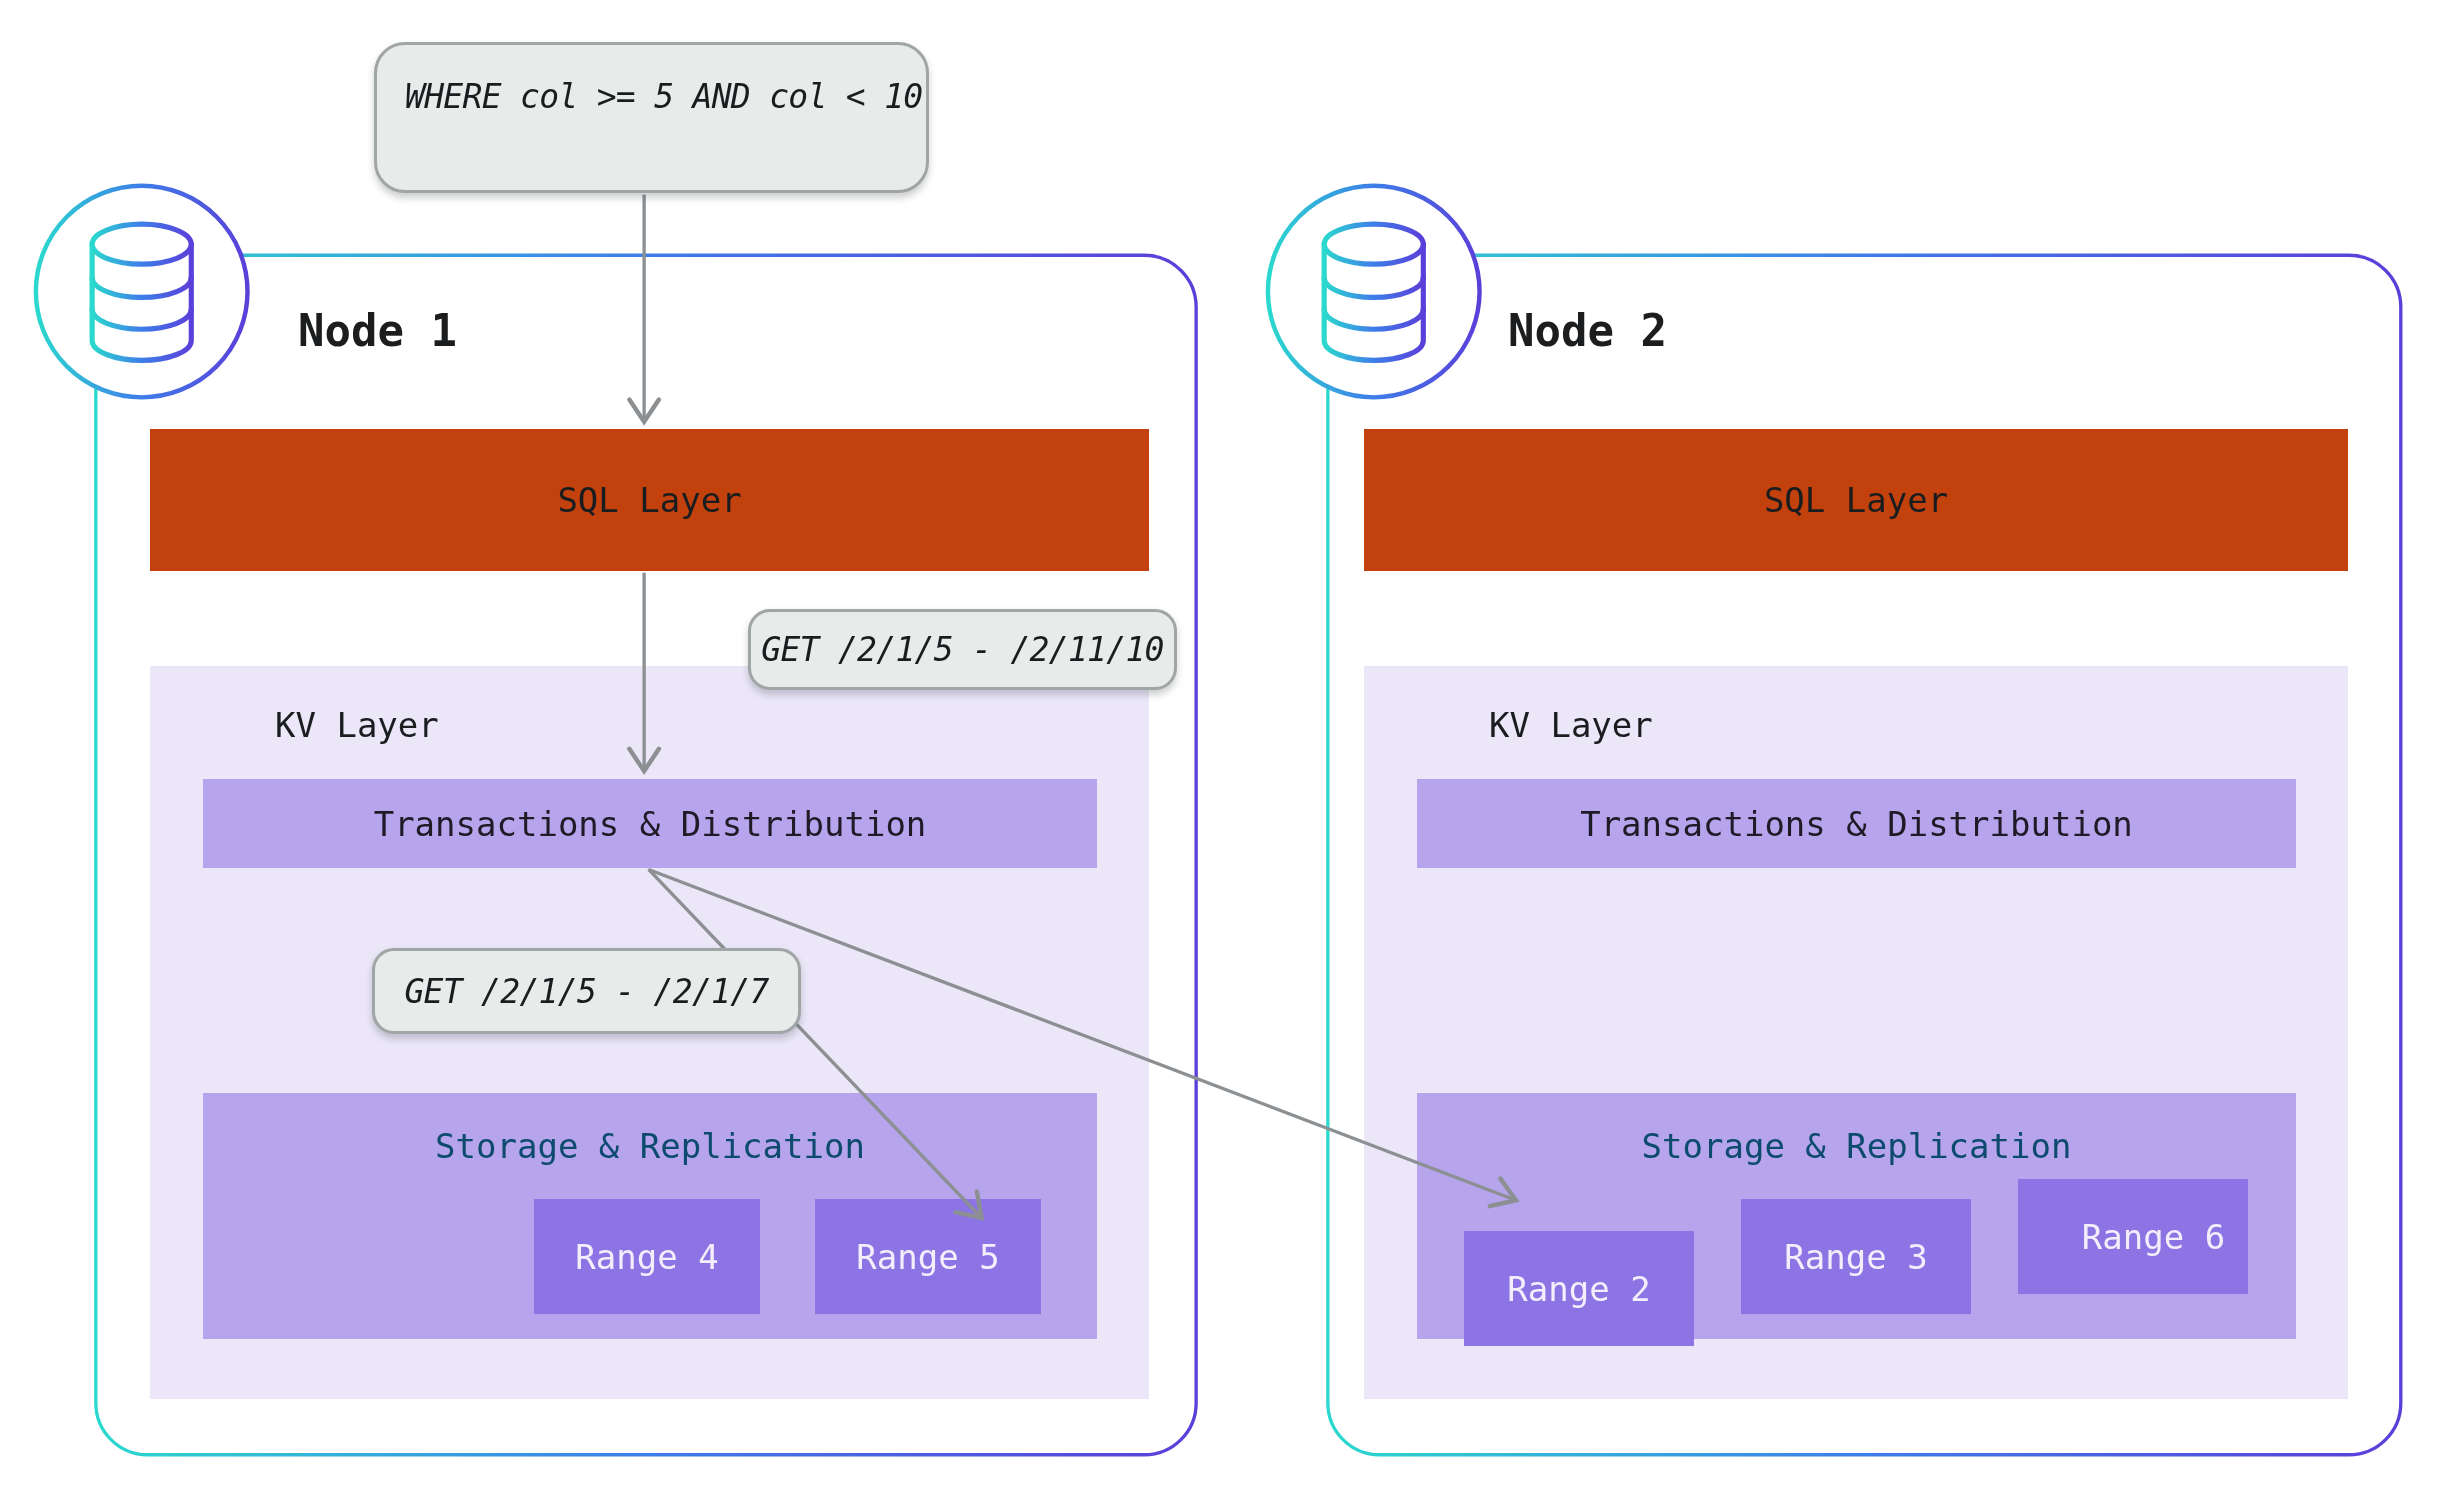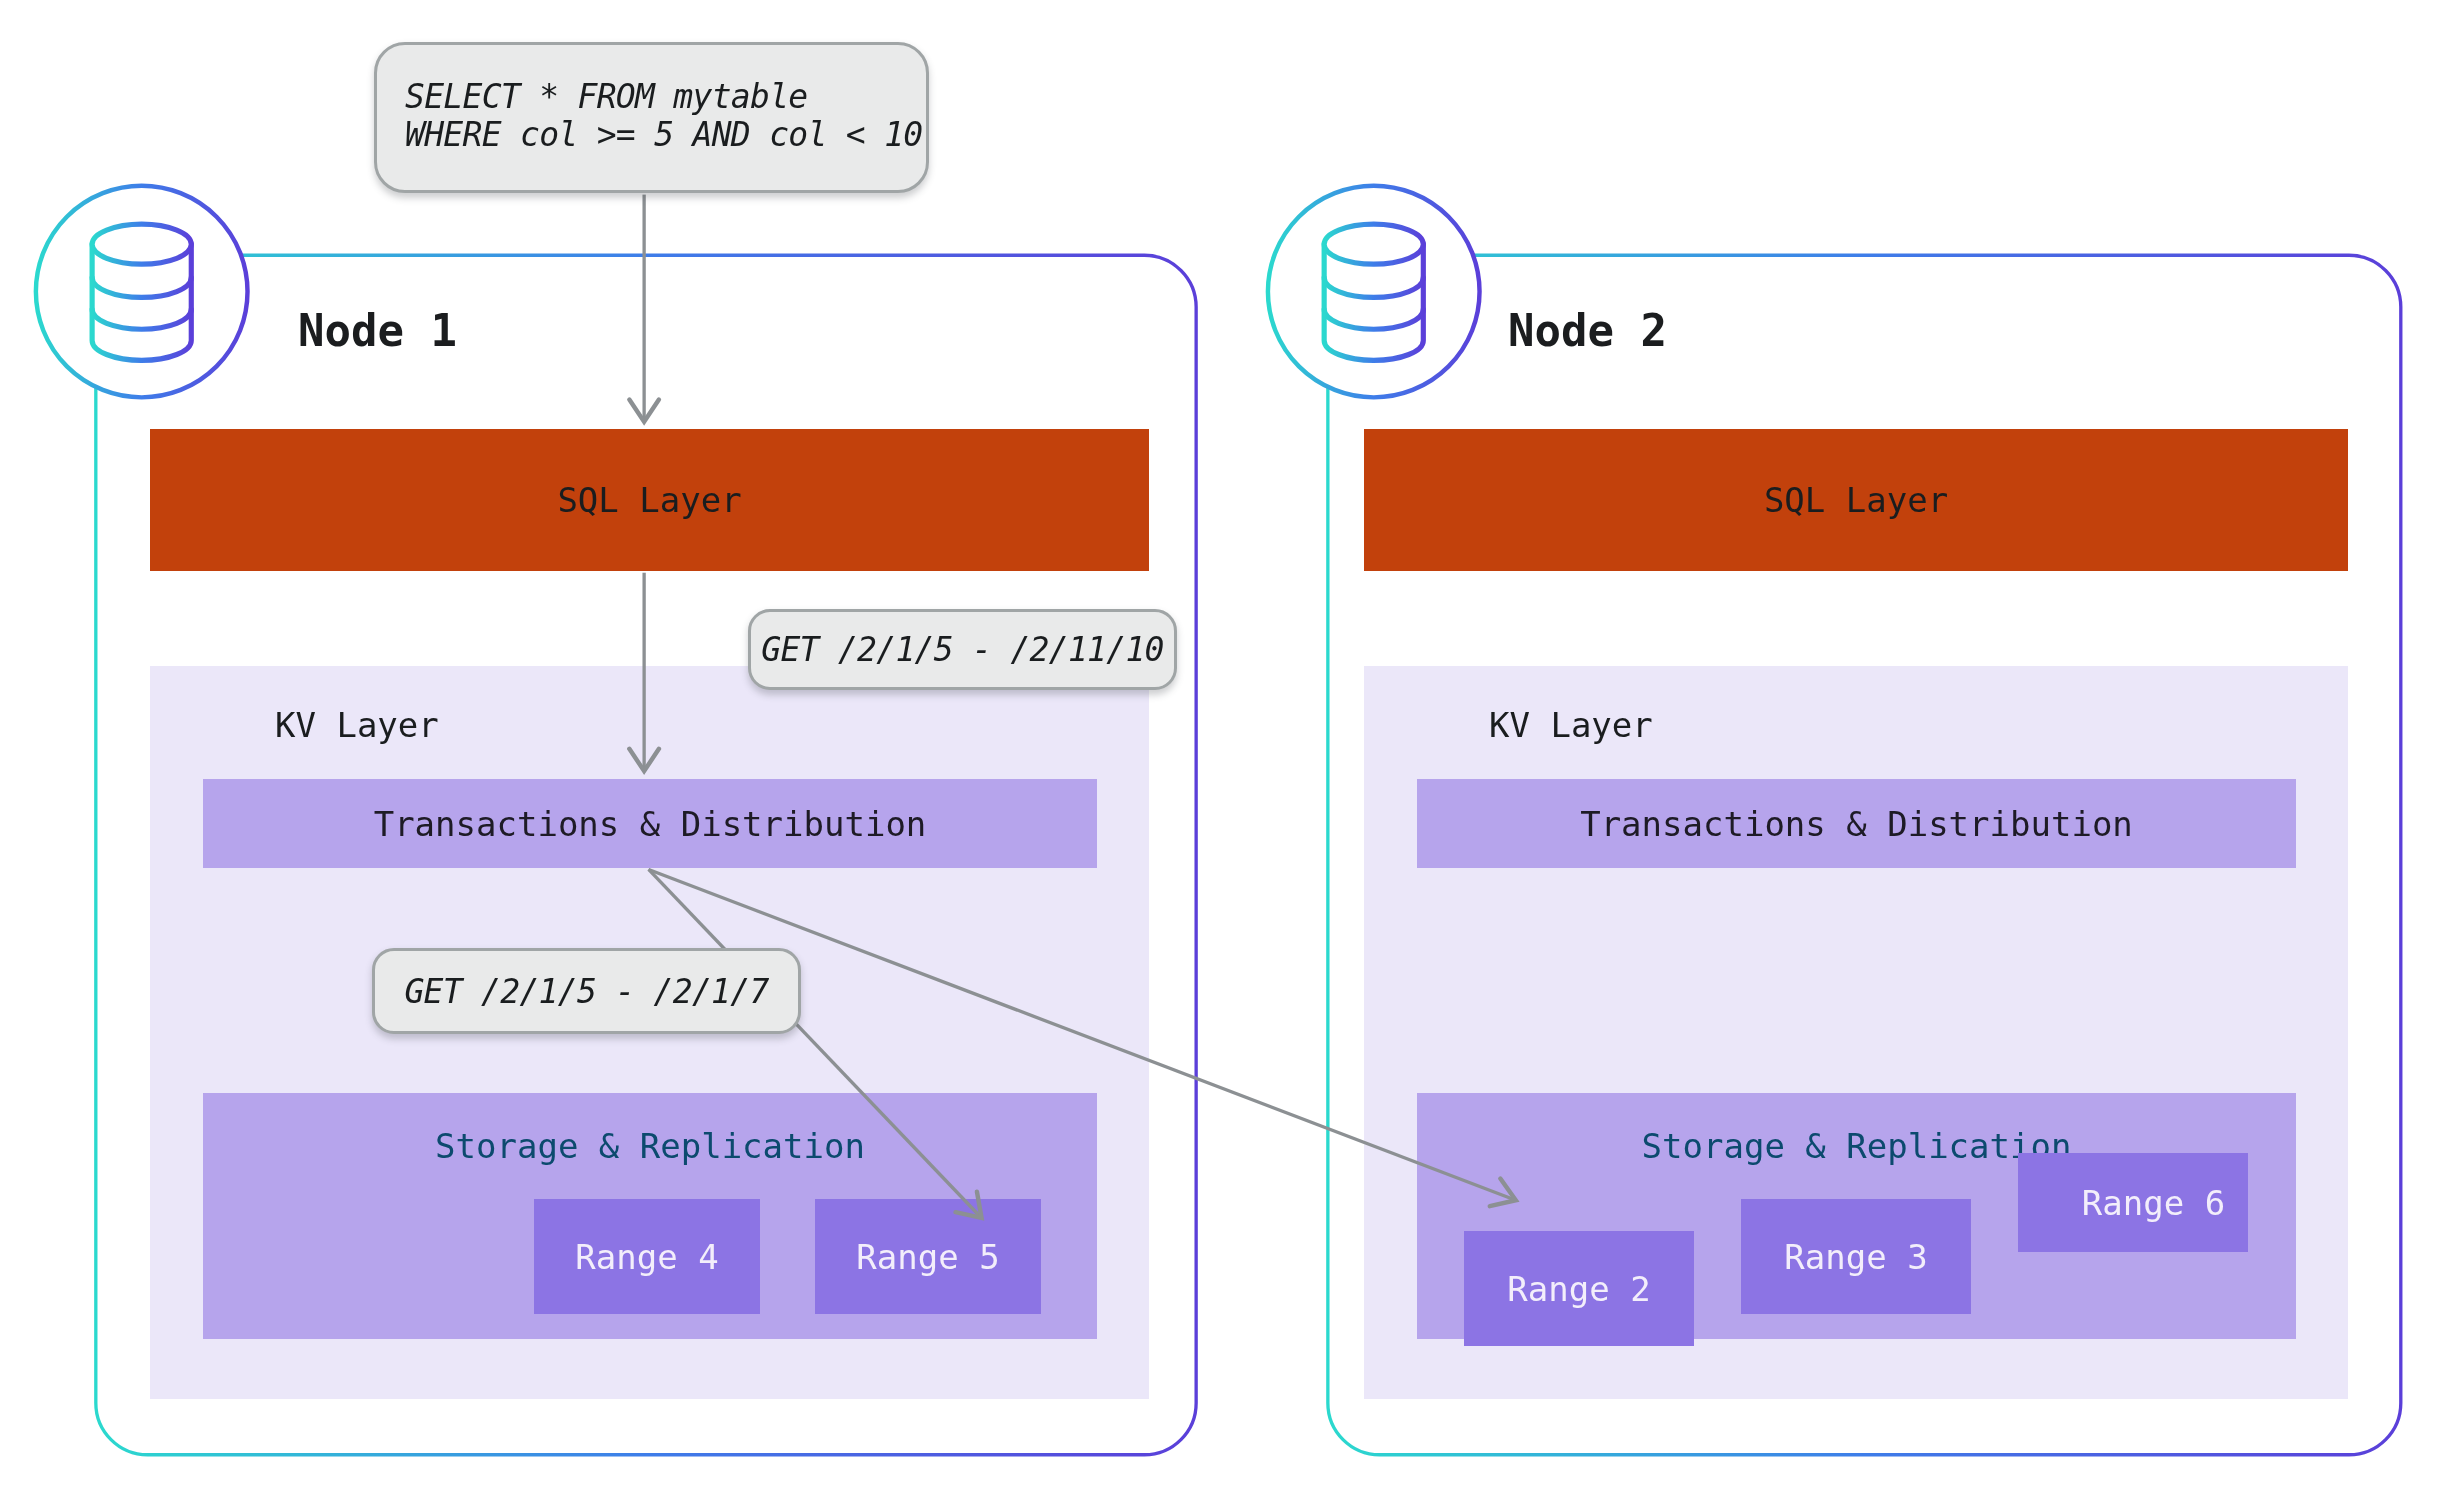--- a/index.html
+++ b/index.html
@@ -95,36 +95,35 @@
   <div class="abs txn-bar center" style="left:1417px;top:779px;width:879px;height:89px;">
     <span>Transactions &amp; Distribution</span>
   </div>
 
   <div class="abs storage-box" style="left:1417px;top:1093px;width:879px;height:246px;">
     <div class="storage-title">Storage &amp; Replication</div>
   </div>
 
   <div class="abs range-box center" style="left:1464px;top:1199px;width:230px;height:115px;margin-top:32px;">Range 2</div>
   <div class="abs range-box center" style="left:1741px;top:1199px;width:230px;height:115px;">Range 3</div>
-  <div class="abs range-box center" style="left:2018px;top:1153px;width:230px;height:99px;padding-left:41px;">Range 6</div>
+  <div class="abs range-box center" style="left:2018px;top:1179px;width:230px;height:115px;padding-left:41px;">Range 6</div>
 
   <svg class="layer" width="2450" height="1511" viewBox="0 0 3310 2042">
     <defs>
       <marker id="head" markerUnits="userSpaceOnUse" markerWidth="90" markerHeight="90" viewBox="-45 -45 90 90" refX="0" refY="0" orient="auto">
         <path d="M-30 -20 L0 0 L-30 20" fill="none" stroke="#8c9093" stroke-width="6" stroke-linecap="round"></path>
       </marker>
     </defs>
     <line x1="870" y1="263" x2="870" y2="570" stroke="#8c9093" stroke-width="4.5" marker-end="url(#head)"></line>
     <line x1="870" y1="774" x2="870" y2="1042" stroke="#8c9093" stroke-width="4.5" marker-end="url(#head)"></line>
     <line x1="876" y1="1175" x2="1326" y2="1646" stroke="#8c9093" stroke-width="4.5" marker-end="url(#head)"></line>
     <line x1="876" y1="1175" x2="2048" y2="1622" stroke="#8c9093" stroke-width="4.5" marker-end="url(#head)"></line>
   </svg>
 
   <div class="abs graybox querybox" style="left:374px;top:42px;width:555px;height:151px;">
-    <div>SELECT * FROM mytable</div>
     <div>WHERE col &gt;= 5 AND col &lt; 10</div>
   </div>
 
   <div class="abs graybox center" style="left:748px;top:609px;width:429px;height:81px;">GET /2/1/5 - /2/11/10</div>
 
   <div class="abs graybox center" style="left:372px;top:948px;width:429px;height:86px;">GET /2/1/5 - /2/1/7</div>
 
 
 </div>
 

